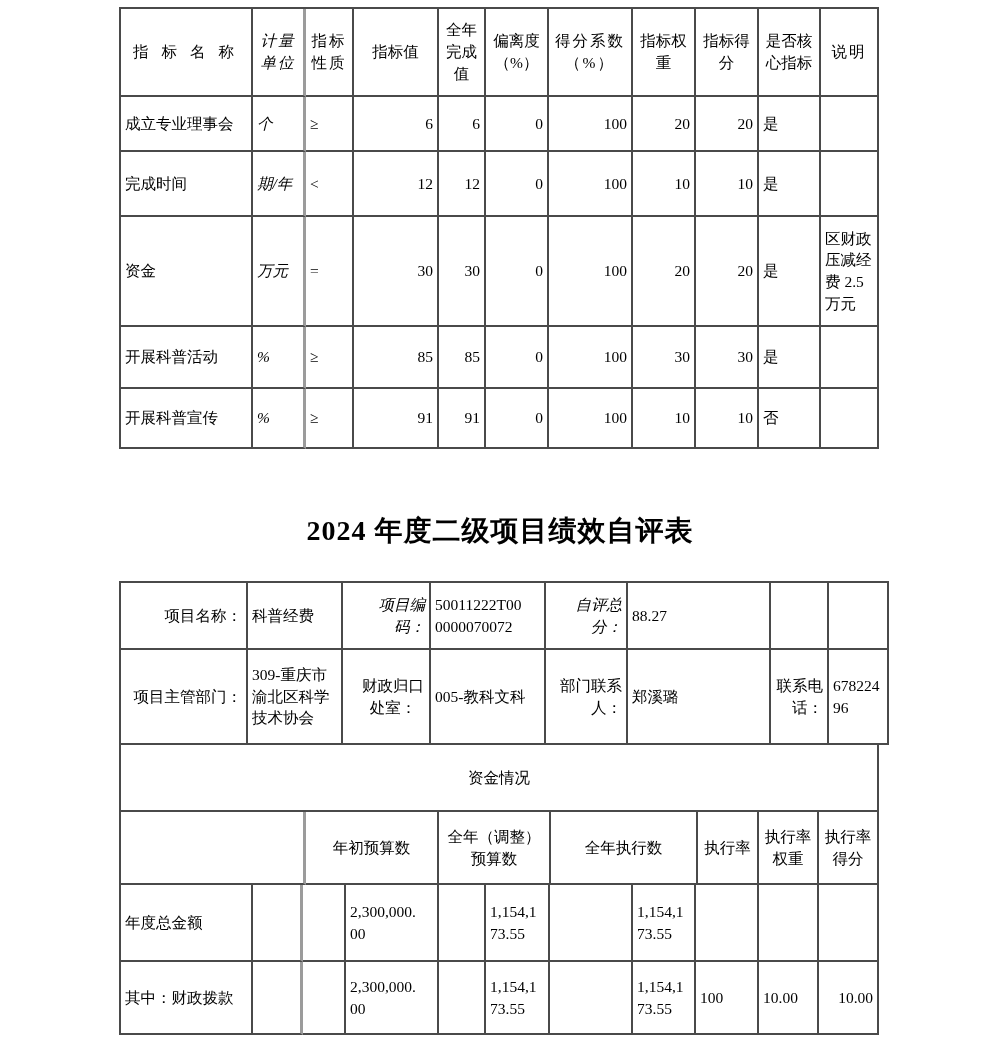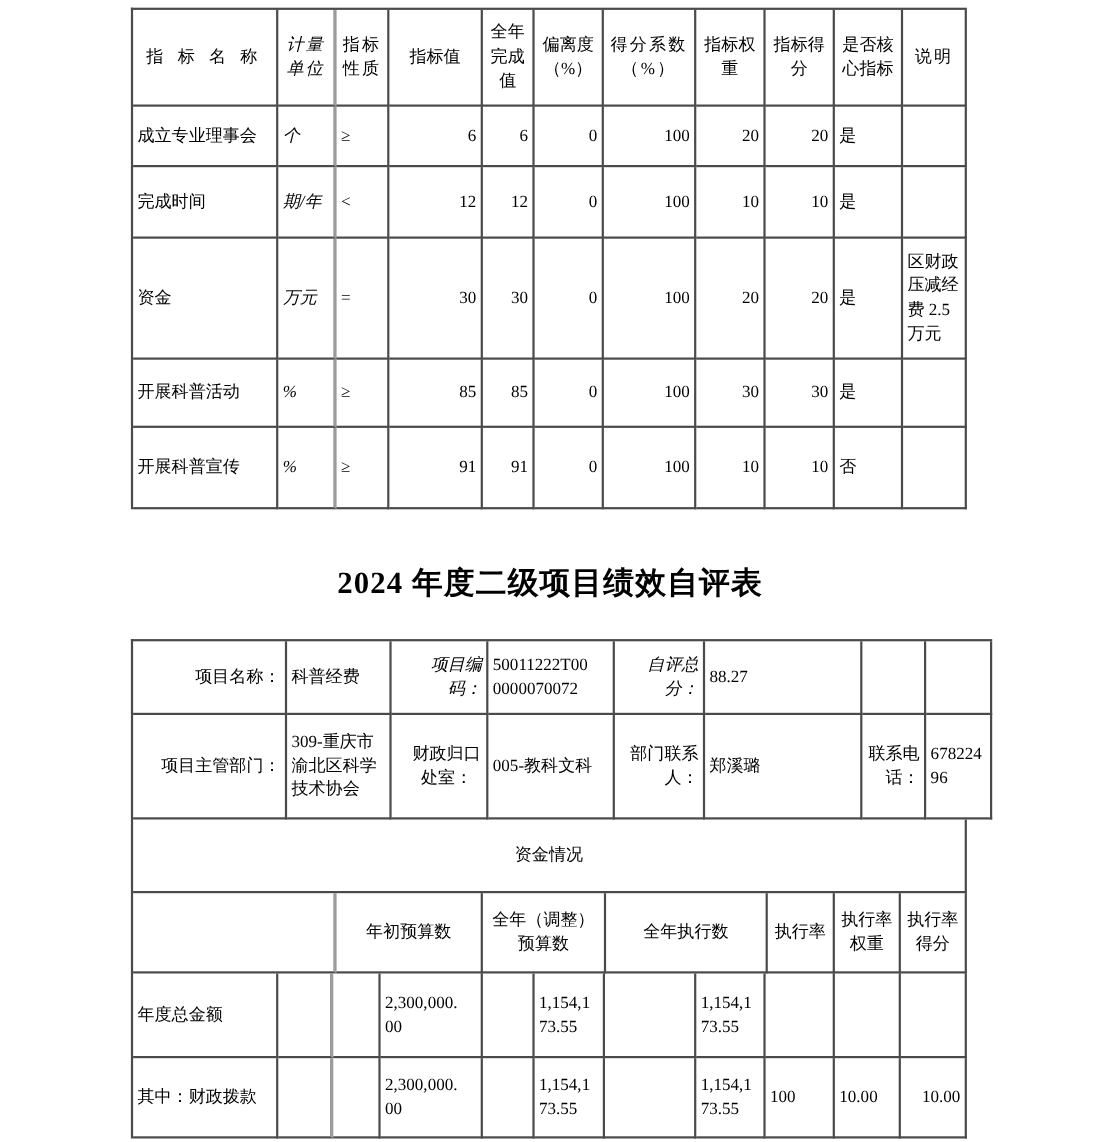--- a/index.html
+++ b/index.html
@@ -18,21 +18,21 @@
   .sp{display:inline-block;word-break:break-all;}
   .spn{display:inline-block;}
   .tar{text-align:right;font-style:italic;}
   .tac{text-align:center;}
   .title{position:absolute;left:0;top:511px;width:100%;text-align:center;
          font-weight:bold;font-size:28px;letter-spacing:1px;}
   
   .t1c0{width:132px}.t1c1{width:53px}.t1c2{width:48px}.t1c3{width:85px}.t1c4{width:47px}
   .t1c5{width:63px}.t1c6{width:84px}.t1c7{width:63px}.t1c8{width:63px}.t1c9{width:62px}.t1c10{width:58px}
   
-  .t2a0{width:140px}.t2a1{width:95px}.t2a2{width:88px}.t2a3{width:115px}
+  .t2a0{width:127px}.t2a1{width:95px}.t2a2{width:88px}.t2a3{width:115px}
   .t2a4{width:82px}.t2a5{width:143px}.t2a6{width:58px}.t2a7{width:60px}
   
   .t2full{width:758px}
   
   .t2d0{width:185px}.t2d1{width:133px}.t2d2{width:112px}.t2d3{width:147px}
   .t2d4{width:61px}.t2d5{width:60px}.t2d6{width:60px}
   
   .t2e0{width:132px}.t2e1{width:50px}.t2e2{width:43px}.t2e3{width:93px}.t2e4{width:47px}
   .t2e5{width:64px}.t2e6{width:83px}.t2e7{width:63px}.t2e8{width:63px}.t2e9{width:60px}.t2e10{width:60px}
 </style>
@@ -106,21 +106,21 @@
       <div class="td t1c3 R">85</div>
       <div class="td t1c4 R">85</div>
       <div class="td t1c5 R">0</div>
       <div class="td t1c6 R">100</div>
       <div class="td t1c7 R">30</div>
       <div class="td t1c8 R">30</div>
       <div class="td t1c9 L">是</div>
       <div class="td t1c10 L"></div>
     </div>
 
-    <div class="tr" style="height:74px">
+    <div class="tr" style="height:60px">
       <div class="td t1c0 L">开展科普宣传</div>
       <div class="td t1c1 L thick">%</div>
       <div class="td t1c2 L">≥</div>
       <div class="td t1c3 R">91</div>
       <div class="td t1c4 R">91</div>
       <div class="td t1c5 R">0</div>
       <div class="td t1c6 R">100</div>
       <div class="td t1c7 R">10</div>
       <div class="td t1c8 R">10</div>
       <div class="td t1c9 L">否</div>

